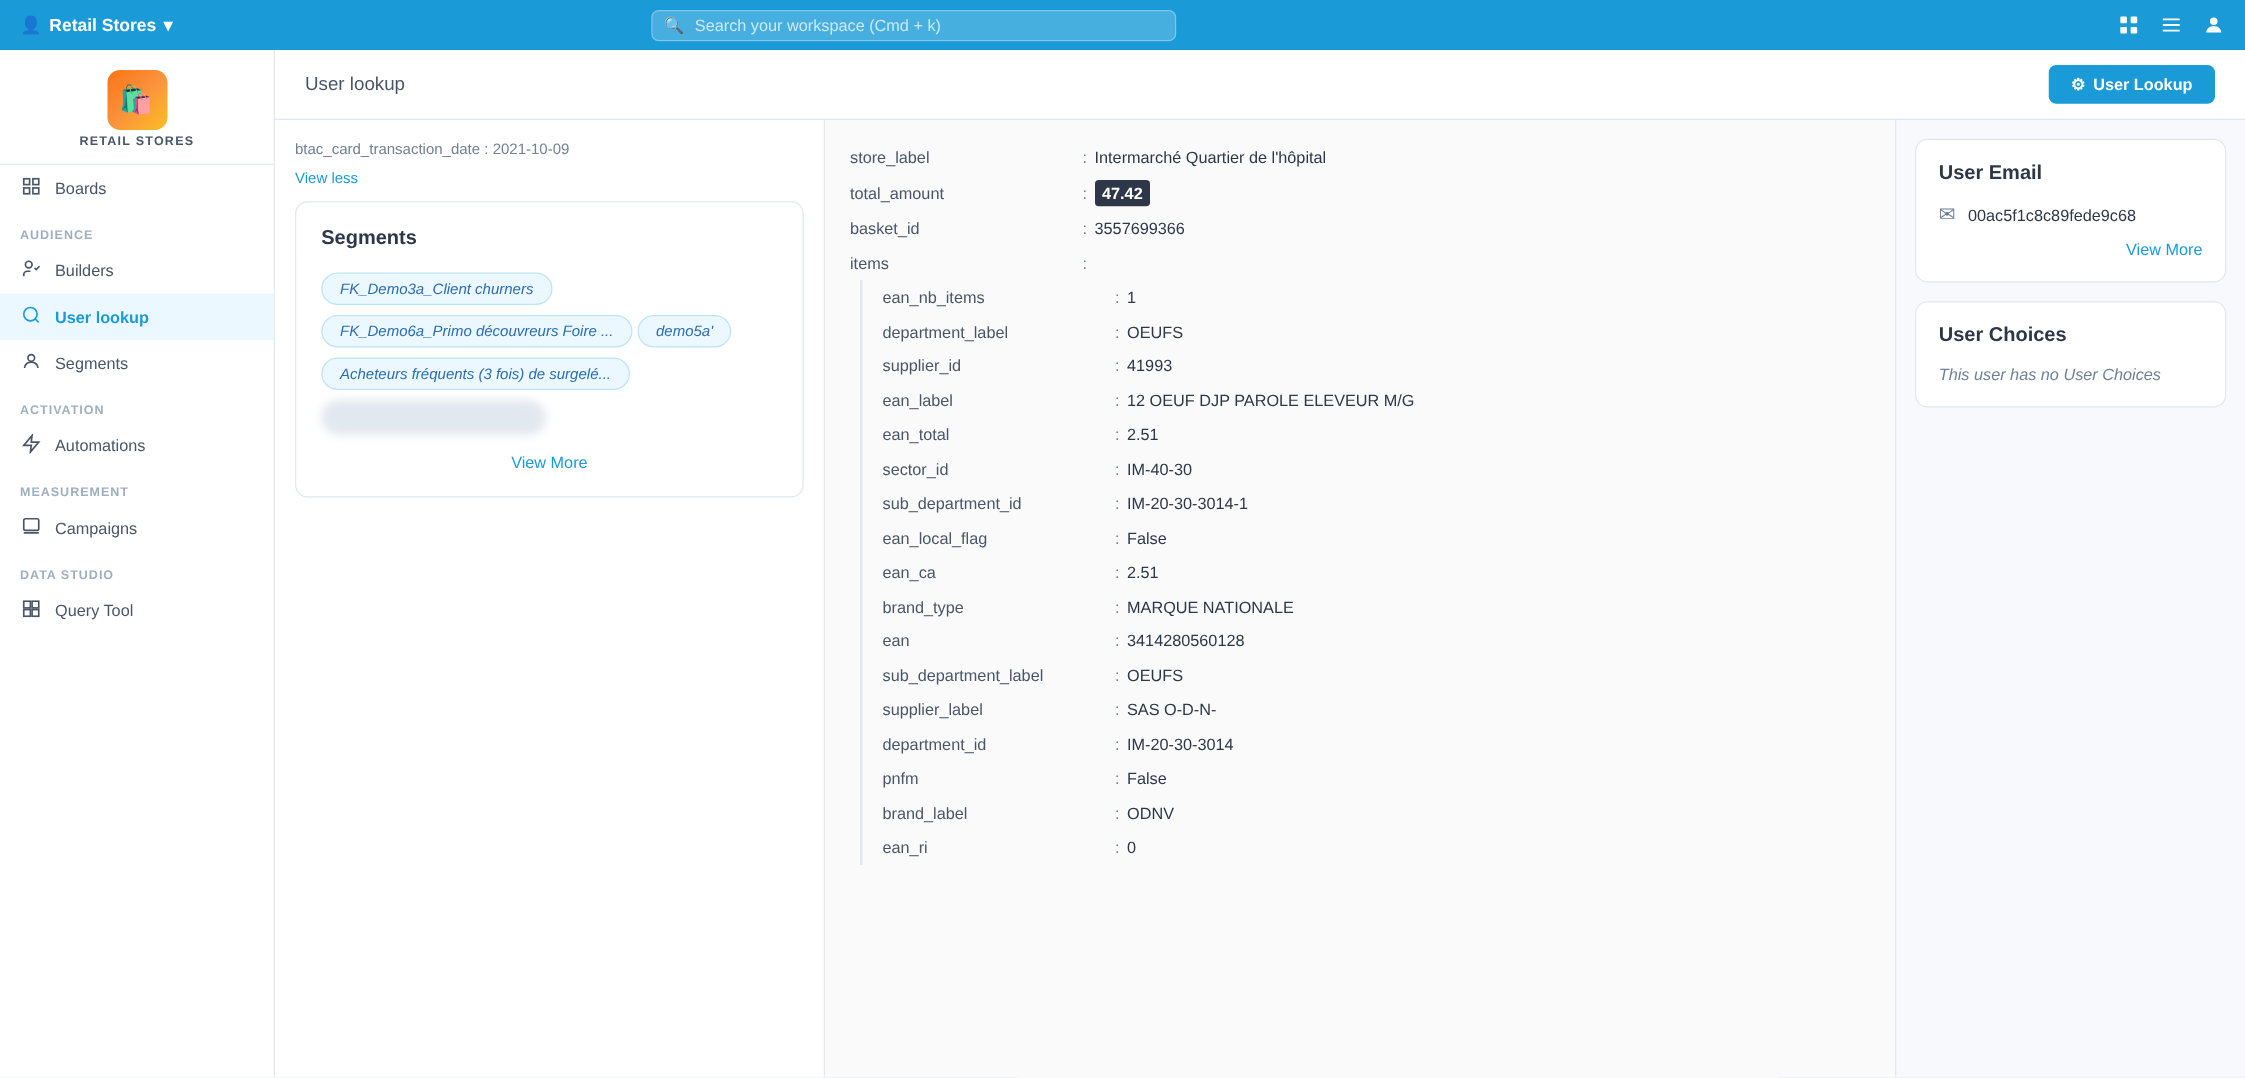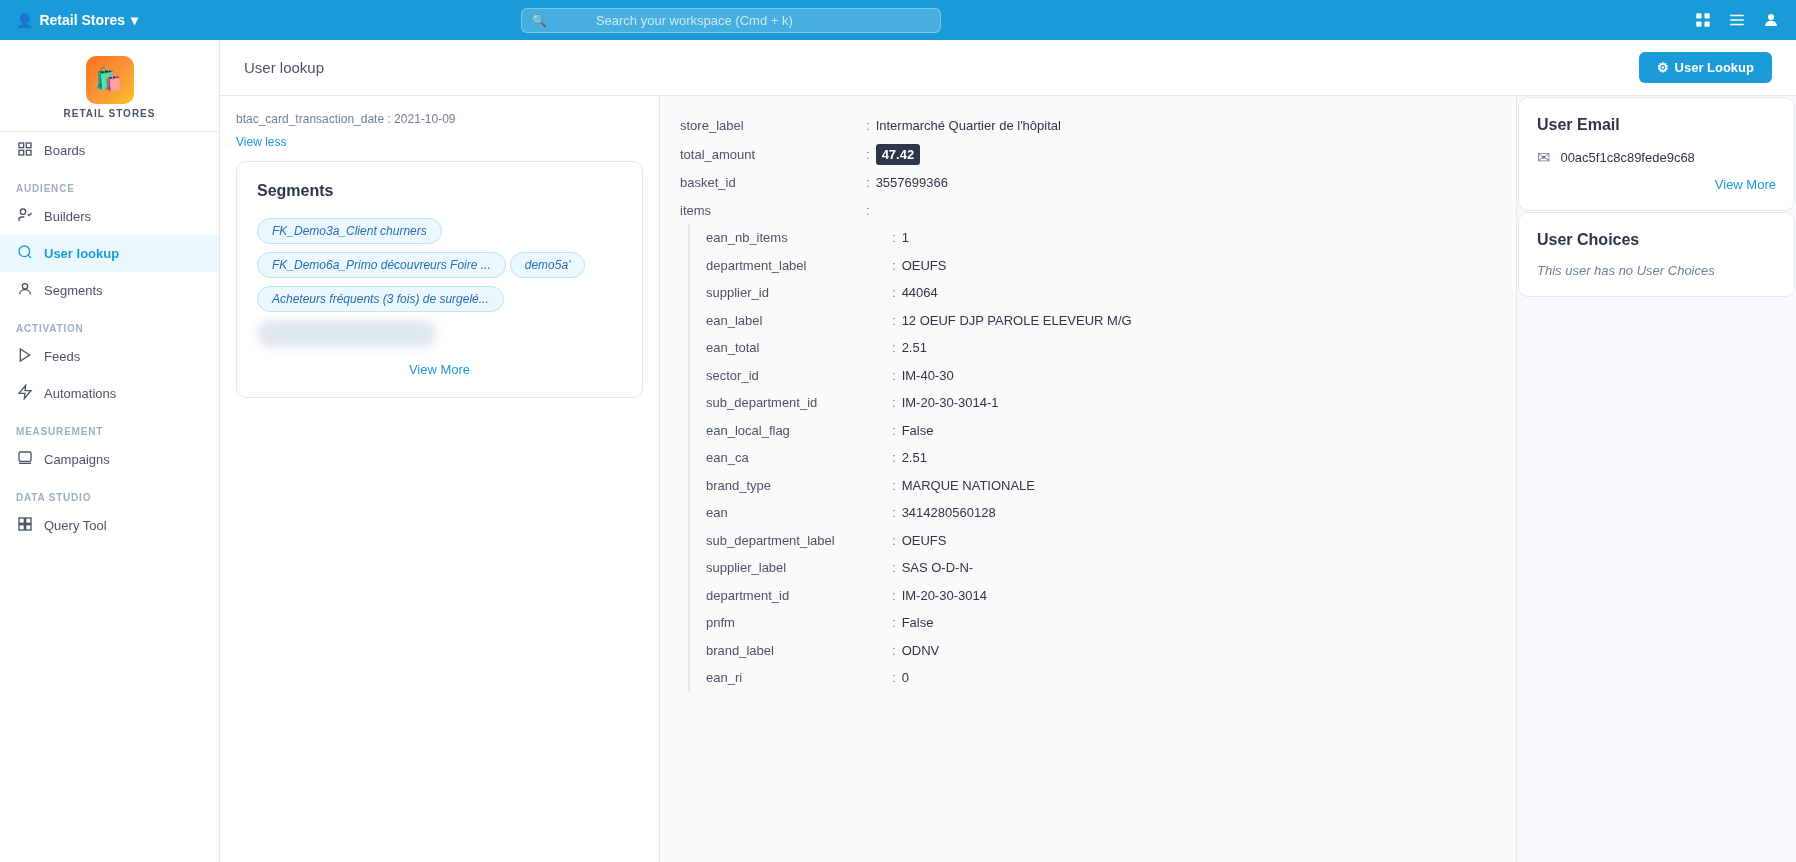--- a/index.html
+++ b/index.html
@@ -166,21 +166,21 @@
     
     .right-panel {
       width: 280px; flex-shrink: 0;
       background: #f7f9fc;
       border-left: 1px solid #e2e8f0;
       overflow-y: auto;
       padding: 0;
     }
     .right-card {
       background: white;
-      margin: 1px;
+      margin: 15px;
       border-radius: 10px;
       border: 1px solid #e2e8f0;
       padding: 18px;
     }
     .right-card-title { font-size: 16px; font-weight: 700; color: #2d3748; margin-bottom: 14px; }
     .email-row { display: flex; align-items: center; gap: 10px; color: #4a5568; font-size: 13px; }
     .email-icon { color: #718096; font-size: 16px; }
     .email-value { font-size: 13px; color: #2d3748; word-break: break-all; }
     .view-more-right { color: #1a9bd7; font-size: 13px; cursor: pointer; display: block; text-align: right; margin-top: 10px; }
     .user-choices-text { font-size: 13px; color: #718096; font-style: italic; }
@@ -189,21 +189,21 @@
 <body>
 
 <nav class="top-nav">
   <div class="top-nav-brand">
     <span>👤</span>
     <span>Retail Stores</span>
     <span>▾</span>
   </div>
   <div class="top-nav-search">
     <span>🔍</span>
-    <span style="opacity:0.85;margin-left:40px;">Search your workspace (Cmd + k)</span>
+    <span style="opacity:0.85;">Search your workspace (Cmd + k)</span>
   </div>
   <div class="top-nav-right">
     <button class="icon-btn">
       <svg width="18" height="18" viewBox="0 0 24 24">
           <rect x="3" y="3" width="7" height="7" rx="1"></rect>
           <rect x="14" y="3" width="7" height="7" rx="1"></rect>
           <rect x="3" y="14" width="7" height="7" rx="1"></rect>
           <rect x="14" y="14" width="7" height="7" rx="1"></rect>
         </svg>
     </button>
@@ -268,28 +268,20 @@
             <path d="M4 20c0-4 3.6-7 8-7s8 3 8 7"></path>
           </svg>
       </span>
       <span>Segments</span>
     </div>
 
     <div class="sidebar-section-label">ACTIVATION</div>
     <div class="sidebar-item">
       <span class="sidebar-item-icon">
         <svg width="16" height="16" viewBox="0 0 24 24" fill="none" stroke="#4a5568" stroke-width="2">
-            <polygon points="5,3 19,12 5,21"></polygon>
-          </svg>
-      </span>
-      <span>Feeds</span>
-    </div>
-    <div class="sidebar-item">
-      <span class="sidebar-item-icon">
-        <svg width="16" height="16" viewBox="0 0 24 24" fill="none" stroke="#4a5568" stroke-width="2">
             <polygon points="13,2 3,14 12,14 11,22 21,10 12,10"></polygon>
           </svg>
       </span>
       <span>Automations</span>
     </div>
 
     <div class="sidebar-section-label">MEASUREMENT</div>
     <div class="sidebar-item">
       <span class="sidebar-item-icon">
         <svg width="16" height="16" viewBox="0 0 24 24" fill="none" stroke="#4a5568" stroke-width="2">
@@ -369,21 +361,21 @@
       <span class="data-val">1</span>
     </div>
             <div class="data-row">
       <span class="data-key">department_label</span>
       <span class="data-sep">:</span>
       <span class="data-val">OEUFS</span>
     </div>
             <div class="data-row">
       <span class="data-key">supplier_id</span>
       <span class="data-sep">:</span>
-      <span class="data-val">44064</span>
+      <span class="data-val">41993</span>
     </div>
             <div class="data-row">
       <span class="data-key">ean_label</span>
       <span class="data-sep">:</span>
       <span class="data-val">12 OEUF DJP PAROLE ELEVEUR M/G</span>
     </div>
             <div class="data-row">
       <span class="data-key">ean_total</span>
       <span class="data-sep">:</span>
       <span class="data-val">2.51</span>

